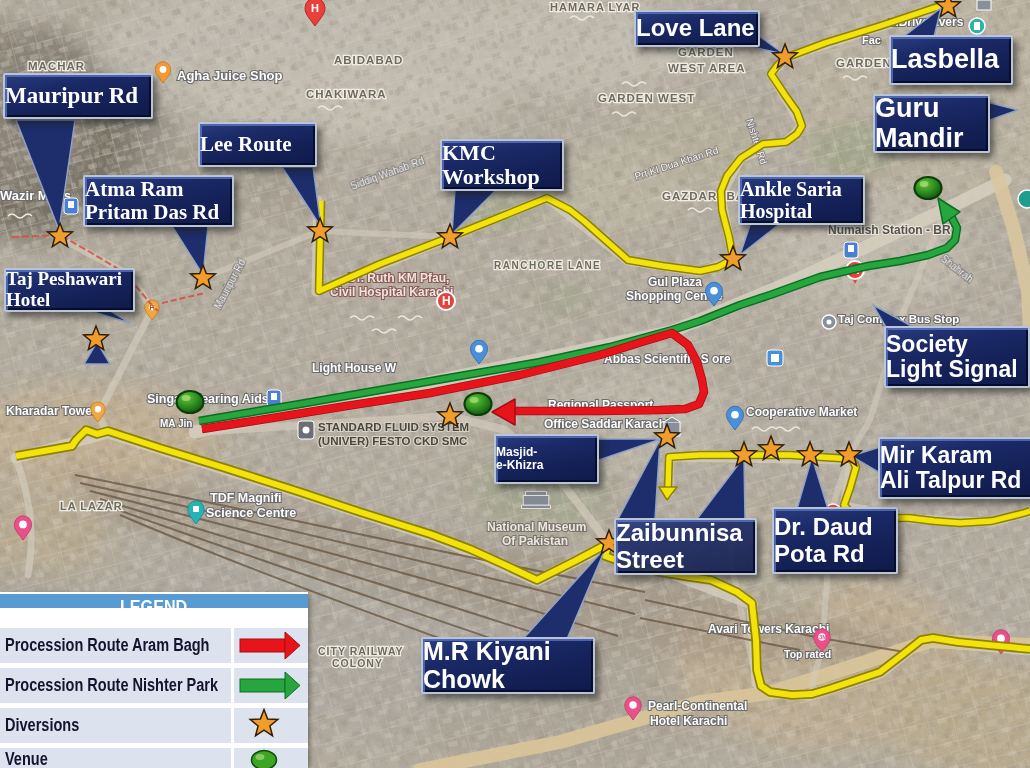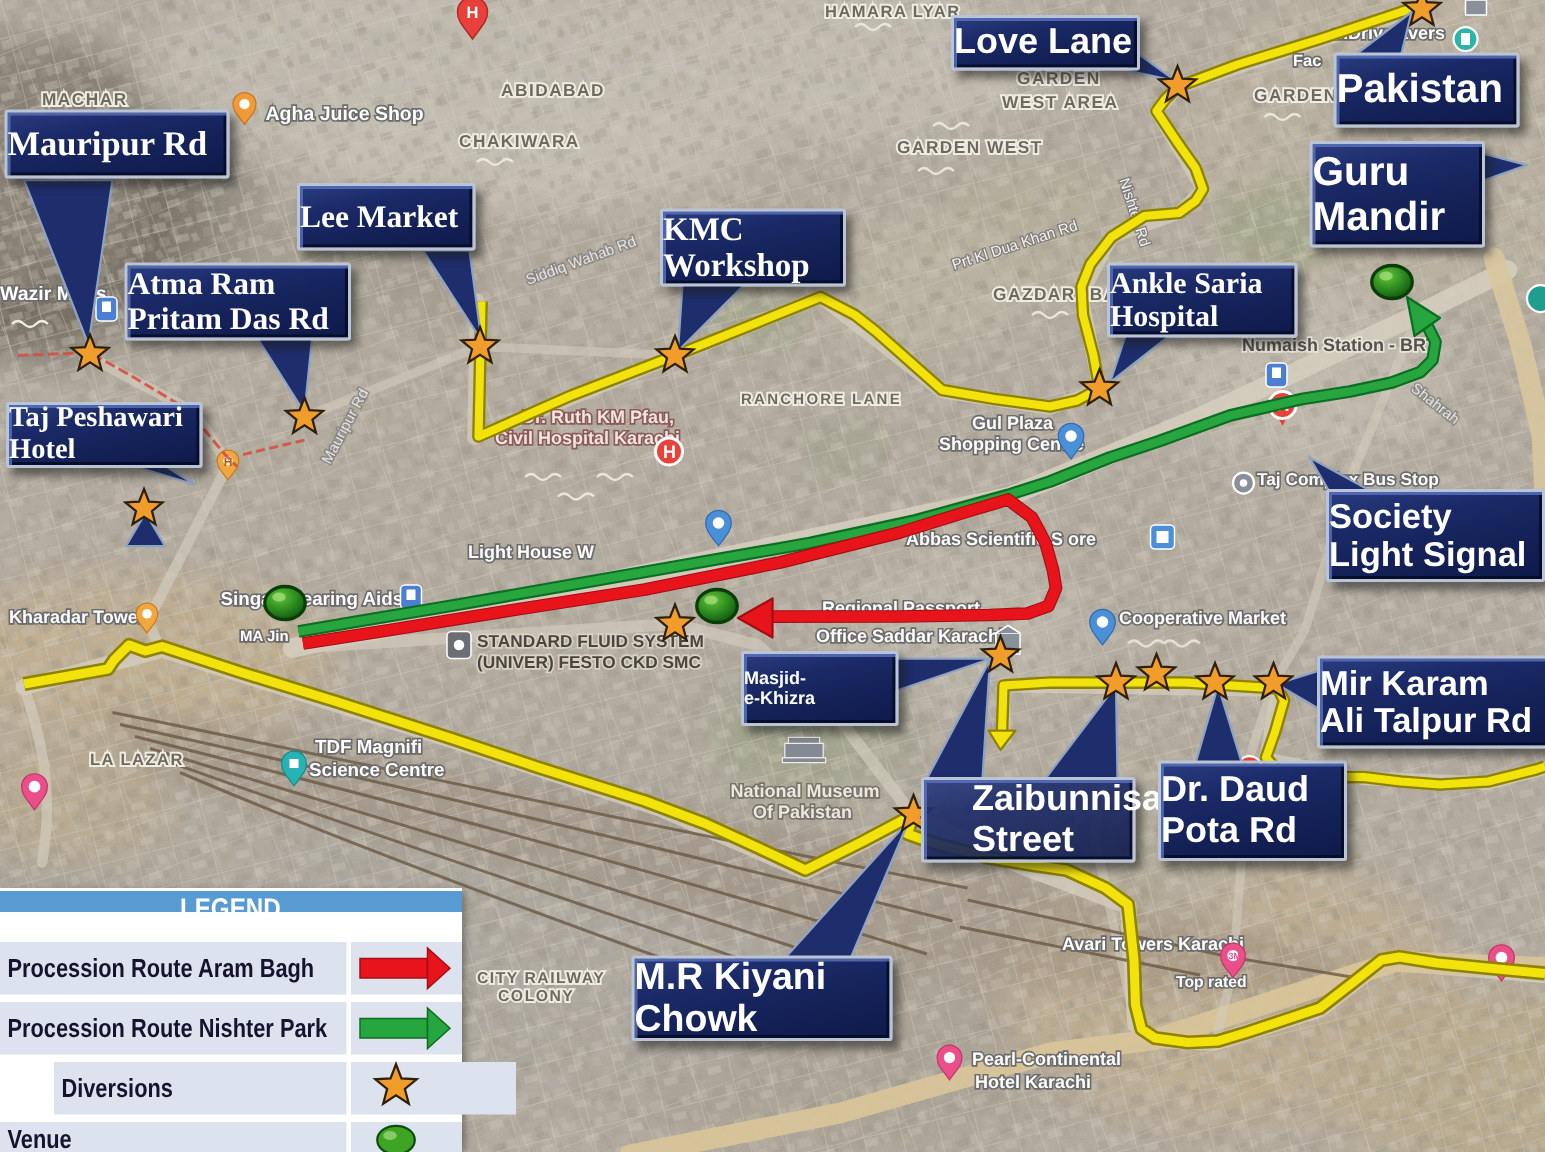--- a/index.html
+++ b/index.html
@@ -485,58 +485,58 @@
 <use href="#star" x="744" y="455"></use>
 <use href="#star" x="771" y="449"></use>
 <use href="#star" x="810" y="455"></use>
 <use href="#star" x="849" y="455"></use>
 <use href="#star" x="609" y="543"></use>
 </g>
 </svg>
 
 <div class="callout serif" style="left:3px;top:73px;width:150px;height:46px;font-size:23px;box-sizing:border-box;">Mauripur Rd</div>
 
-<div class="callout serif" style="left:198px;top:122px;width:119px;height:45px;font-size:21px;box-sizing:border-box;">Lee Market</div>
+<div class="callout serif" style="left:198px;top:122px;width:119px;height:45px;font-size:21px;box-sizing:border-box;">Lee Route</div>
 
 <div class="callout serif" style="left:83px;top:175px;width:151px;height:52px;font-size:21px;box-sizing:border-box;">Atma Ram<br>Pritam Das Rd</div>
 
 <div class="callout serif" style="left:4px;top:268px;width:131px;height:44px;font-size:19px;box-sizing:border-box;">Taj Peshawari<br>Hotel</div>
 
 
 <div class="callout serif" style="left:440px;top:139px;width:124px;height:52px;font-size:22px;box-sizing:border-box;">KMC<br>Workshop</div>
 
 <div class="callout sans" style="left:634px;top:10px;width:126px;height:37px;font-size:24px;box-sizing:border-box;">Love Lane</div>
 
-<div class="callout sans" style="left:889px;top:35px;width:124px;height:50px;font-size:27px;box-sizing:border-box;">Pakistan</div>
-
-<div class="callout sans" style="left:873px;top:94px;width:117px;height:71px;font-size:27px;box-sizing:border-box;">Guru<br>Mandir</div>
+<div class="callout sans" style="left:889px;top:35px;width:124px;height:50px;font-size:27px;box-sizing:border-box;">Lasbella</div>
+
+<div class="callout sans" style="left:873px;top:94px;width:117px;height:59px;font-size:27px;box-sizing:border-box;">Guru<br>Mandir</div>
 
 <div class="callout serif" style="left:738px;top:175px;width:127px;height:50px;font-size:20px;box-sizing:border-box;">Ankle Saria<br>Hospital</div>
 
 <div class="callout sans" style="left:884px;top:326px;width:146px;height:62px;font-size:23px;box-sizing:border-box;">Society<br>Light Signal</div>
 
 <div class="callout sans" style="left:494px;top:434px;width:105px;height:50px;font-size:12px;box-sizing:border-box;">Masjid-<br>e-Khizra</div>
 
-<div class="callout sans" style="left:614px;top:518px;width:143px;height:57px;font-size:24px;box-sizing:border-box;background:linear-gradient(168deg,rgba(42,61,128,.9) 0%,rgba(27,42,104,.9) 30%,rgba(15,26,74,.9) 100%);padding-left:32px;">Zaibunnisa<br>Street</div>
+<div class="callout sans" style="left:614px;top:518px;width:143px;height:57px;font-size:24px;box-sizing:border-box;background:linear-gradient(168deg,rgba(42,61,128,.9) 0%,rgba(27,42,104,.9) 30%,rgba(15,26,74,.9) 100%);">Zaibunnisa<br>Street</div>
 
 <div class="callout sans" style="left:772px;top:507px;width:126px;height:67px;font-size:24px;box-sizing:border-box;">Dr. Daud<br>Pota Rd</div>
 
 <div class="callout sans" style="left:878px;top:437px;width:158px;height:62px;font-size:23px;box-sizing:border-box;">Mir Karam<br>Ali Talpur Rd</div>
 
 <div class="callout sans" style="left:421px;top:637px;width:174px;height:57px;font-size:25px;box-sizing:border-box;">M.R Kiyani<br>Chowk</div>
 
 <div id="legend">
 
   <div class="hdr"><span style="display:inline-block;transform:scaleX(.85);transform-origin:50% 50%;">LEGEND</span></div>
 
   <div class="row" style="top:76px;height:35px;"><span>Procession Route Nishter Park</span></div>
 
   <div class="row" style="top:36px;height:35px;"><span>Procession Route Aram Bagh</span></div>
 
-  <div class="row" style="top:116px;height:35px;margin-left:36px;"><span>Diversions</span></div>
+  <div class="row" style="top:116px;height:35px;"><span>Diversions</span></div>
 
   <div class="row" style="top:156px;height:28px;line-height:22px;"><span>Venue</span></div>
 
   <svg width="308" height="176" style="position:absolute;left:0;top:0;pointer-events:none;">
     <rect x="231" y="36" width="3" height="140" fill="#fff"></rect>
     <g>
       <rect x="240" y="47" width="45" height="13" fill="#e8141c" stroke="#a50d12"></rect>
       <path d="M285 40 L300 53.5 L285 67 Z" fill="#e8141c" stroke="#a50d12"></path>
       <rect x="240" y="87" width="45" height="13" fill="#27a53e" stroke="#0b6e22"></rect>
       <path d="M285 80 L300 93.5 L285 107 Z" fill="#27a53e" stroke="#0b6e22"></path>

